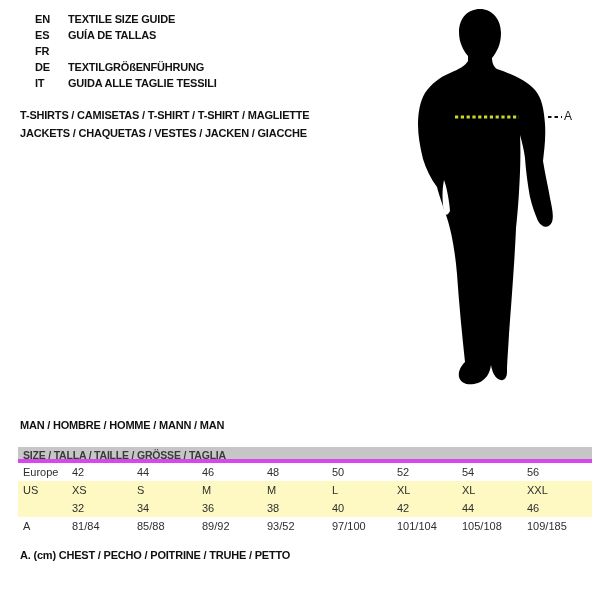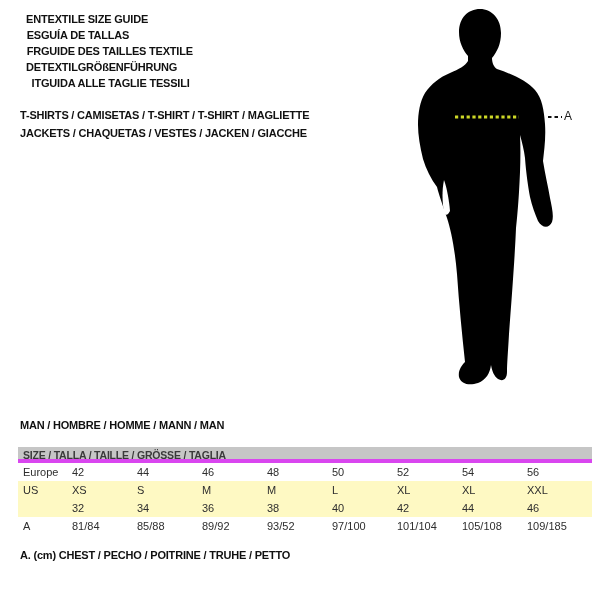--- a/index.html
+++ b/index.html
@@ -6,21 +6,21 @@
   body{
     width:600px;height:600px;background:#ffffff;position:relative;
     overflow:hidden;
     font-family:"Liberation Sans", sans-serif;
     color:#111;
     -webkit-font-smoothing:antialiased;
   }
   .abs{position:absolute;}
 
   
-  .lang-block{left:8px;top:11px;text-align:right;}
+  .lang-block{left:35px;top:11px;}
   .lang-row{display:flex;height:16px;line-height:16px;}
   .lang-code{width:33px;font-size:11px;font-weight:bold;letter-spacing:-0.2px;}
   .lang-label{font-size:11px;font-weight:bold;letter-spacing:-0.2px;}
 
   
   .categories{left:20px;top:106px;}
   .cat-line{font-size:11px;font-weight:bold;letter-spacing:-0.2px;line-height:18px;}
 
   
   .figure-wrap{left:380px;top:0;width:220px;height:400px;}
@@ -54,21 +54,20 @@
   <div class="lang-row">
     <span class="lang-code">EN</span>
     <span class="lang-label">TEXTILE SIZE GUIDE</span>
   </div>
   <div class="lang-row">
     <span class="lang-code">ES</span>
     <span class="lang-label">GUÍA DE TALLAS</span>
   </div>
   <div class="lang-row">
     <span class="lang-code">FR</span>
-    <span class="lang-label">GUIDE DES TAILLES TEXTILE</span>
   </div>
   <div class="lang-row">
     <span class="lang-code">DE</span>
     <span class="lang-label">TEXTILGRÖßENFÜHRUNG</span>
   </div>
   <div class="lang-row">
     <span class="lang-code">IT</span>
     <span class="lang-label">GUIDA ALLE TAGLIE TESSILI</span>
   </div>
 </div>

